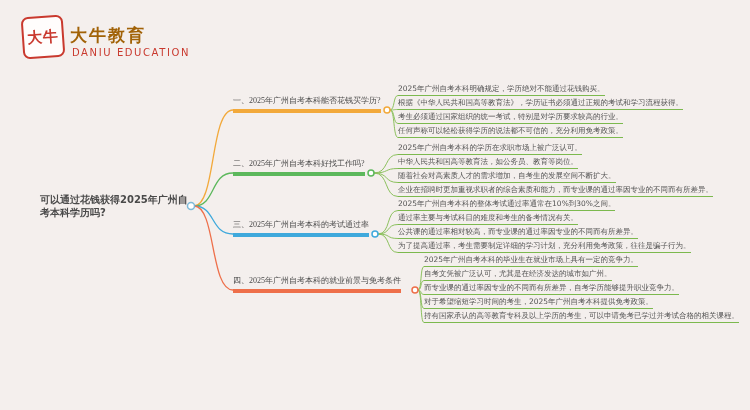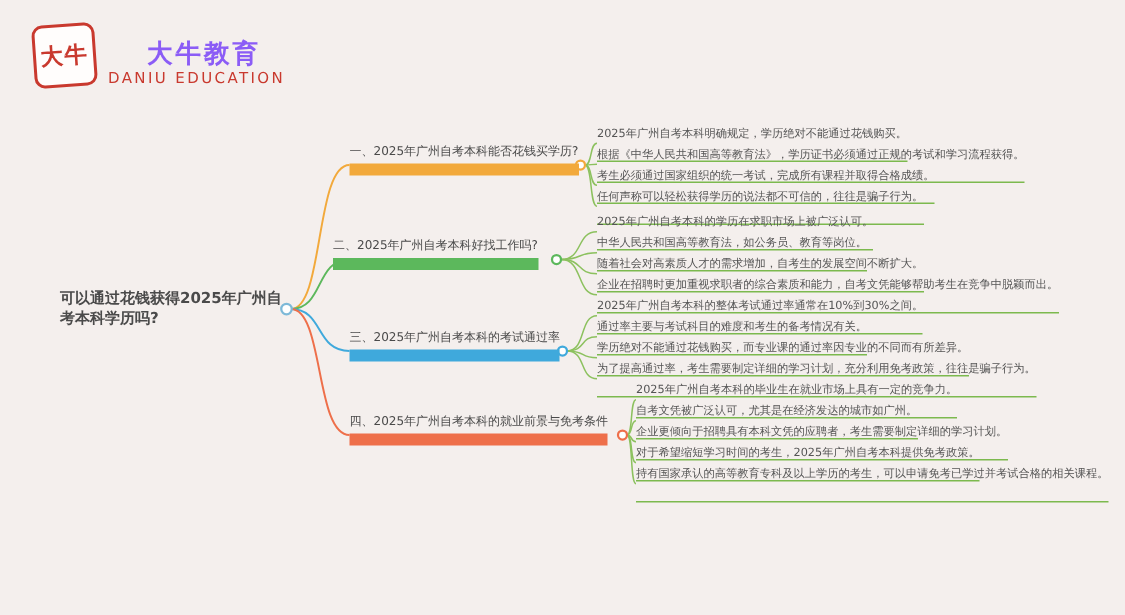--- a/index.html
+++ b/index.html
@@ -11,42 +11,42 @@
   }
   .abs{position:absolute;}
   svg.wires{position:absolute;left:0;top:0;z-index:0;}
   
   .logo-icon{
     left:22px;top:16px;width:38px;height:38px;z-index:2;
     border:2px solid #c9392e;border-radius:7px;background:#fffdfc;
     color:#c9392e;font-weight:bold;font-size:15px;line-height:38px;
     text-align:center;transform:rotate(-4deg);letter-spacing:1px;
   }
-  .logo-name{left:70px;top:24px;font-size:17px;font-weight:bold;color:#8b5cf6;letter-spacing:2px;z-index:2;margin-left:28px;}
+  .logo-name{left:70px;top:24px;font-size:17px;font-weight:bold;color:#a16207;letter-spacing:2px;z-index:2;}
   .logo-sub{left:72px;top:47px;font-size:10px;color:#c9392e;letter-spacing:1.6px;z-index:2;}
   
   .central{
     left:40px;top:193px;width:150px;z-index:2;
     font-size:10px;line-height:13px;color:#4a4a4a;font-weight:bold;
   }
   
   .branch{
     position:absolute;z-index:2;white-space:nowrap;
     font-size:8px;line-height:11px;color:#4a4a4a;
-    padding-bottom:3px;border-bottom:8px solid #0c4a6e;
+    padding-bottom:3px;border-bottom:4px solid #0c4a6e;font-family:Liberation Serif, serif;
   }
   .branch.b1{left:233px;top:95px;border-bottom-color:#f2a93b;}
-  .branch.b2{left:222px;top:158px;border-bottom-color:#5cb85c;}
+  .branch.b2{left:233px;top:158px;border-bottom-color:#5cb85c;}
   .branch.b3{left:233px;top:219px;border-bottom-color:#3fa9dc;}
   .branch.b4{left:233px;top:275px;border-bottom-color:#ee6f4a;}
   
   .leaf{
     position:absolute;z-index:2;white-space:nowrap;
     font-size:7.5px;line-height:9px;color:#555;
-    padding-bottom:14px;border-bottom:1.5px solid #7cb94e;text-align:right;
+    padding-bottom:2px;border-bottom:1.5px solid #7cb94e;text-align:right;
   }
 </style>
 </head>
 <body>
 
 <svg class="wires" width="750" height="410">
 
   <path d="M194 206 C 216 206, 210 110, 233 110" fill="none" stroke="#f2a93b" stroke-width="1.3"></path>
   <path d="M194 206 C 216 206, 210 173, 233 173" fill="none" stroke="#5cb85c" stroke-width="1.3"></path>
   <path d="M194 206 C 216 206, 210 234, 233 234" fill="none" stroke="#3fa9dc" stroke-width="1.3"></path>
@@ -86,30 +86,30 @@
 
 <div class="abs central">可以通过花钱获得2025年广州自考本科学历吗?</div>
 
 <div class="branch b1">一、2025年广州自考本科能否花钱买学历?</div>
 <div class="branch b2">二、2025年广州自考本科好找工作吗?</div>
 <div class="branch b3">三、2025年广州自考本科的考试通过率</div>
 <div class="branch b4">四、2025年广州自考本科的就业前景与免考条件</div>
 
 <div class="leaf" style="left:398px;top:84px">2025年广州自考本科明确规定，学历绝对不能通过花钱购买。</div>
 <div class="leaf" style="left:398px;top:98px">根据《中华人民共和国高等教育法》，学历证书必须通过正规的考试和学习流程获得。</div>
-<div class="leaf" style="left:398px;top:112px">考生必须通过国家组织的统一考试，完成所有课程并取得合格成绩。</div>
-<div class="leaf" style="left:398px;top:126px">任何声称可以轻松获得学历的说法都不可信的，往往是骗子行为。</div>
+<div class="leaf" style="left:398px;top:112px">考生必须通过国家组织的统一考试，特别是对学历要求较高的行业。</div>
+<div class="leaf" style="left:398px;top:126px">任何声称可以轻松获得学历的说法都不可信的，充分利用免考政策。</div>
 
 <div class="leaf" style="left:398px;top:143px">2025年广州自考本科的学历在求职市场上被广泛认可。</div>
 <div class="leaf" style="left:398px;top:157px">中华人民共和国高等教育法，如公务员、教育等岗位。</div>
 <div class="leaf" style="left:398px;top:171px">随着社会对高素质人才的需求增加，自考生的发展空间不断扩大。</div>
-<div class="leaf" style="left:398px;top:185px">企业在招聘时更加重视求职者的综合素质和能力，自考文凭能够帮助考生在竞争中脱颖而出。</div>
+<div class="leaf" style="left:398px;top:185px">企业在招聘时更加重视求职者的综合素质和能力，而专业课的通过率因专业的不同而有所差异。</div>
 
 <div class="leaf" style="left:398px;top:199px">2025年广州自考本科的整体考试通过率通常在10%到30%之间。</div>
 <div class="leaf" style="left:398px;top:213px">通过率主要与考试科目的难度和考生的备考情况有关。</div>
-<div class="leaf" style="left:398px;top:227px">学历绝对不能通过花钱购买，而专业课的通过率因专业的不同而有所差异。</div>
+<div class="leaf" style="left:398px;top:227px">公共课的通过率相对较高，而专业课的通过率因专业的不同而有所差异。</div>
 <div class="leaf" style="left:398px;top:241px">为了提高通过率，考生需要制定详细的学习计划，充分利用免考政策，往往是骗子行为。</div>
 
 <div class="leaf" style="left:424px;top:255px">2025年广州自考本科的毕业生在就业市场上具有一定的竞争力。</div>
 <div class="leaf" style="left:424px;top:269px">自考文凭被广泛认可，尤其是在经济发达的城市如广州。</div>
-<div class="leaf" style="left:424px;top:283px">企业更倾向于招聘具有本科文凭的应聘者，考生需要制定详细的学习计划。</div>
+<div class="leaf" style="left:424px;top:283px">而专业课的通过率因专业的不同而有所差异，自考学历能够提升职业竞争力。</div>
 <div class="leaf" style="left:424px;top:297px">对于希望缩短学习时间的考生，2025年广州自考本科提供免考政策。</div>
 <div class="leaf" style="left:424px;top:311px">持有国家承认的高等教育专科及以上学历的考生，可以申请免考已学过并考试合格的相关课程。</div>
 
 </body></html>

